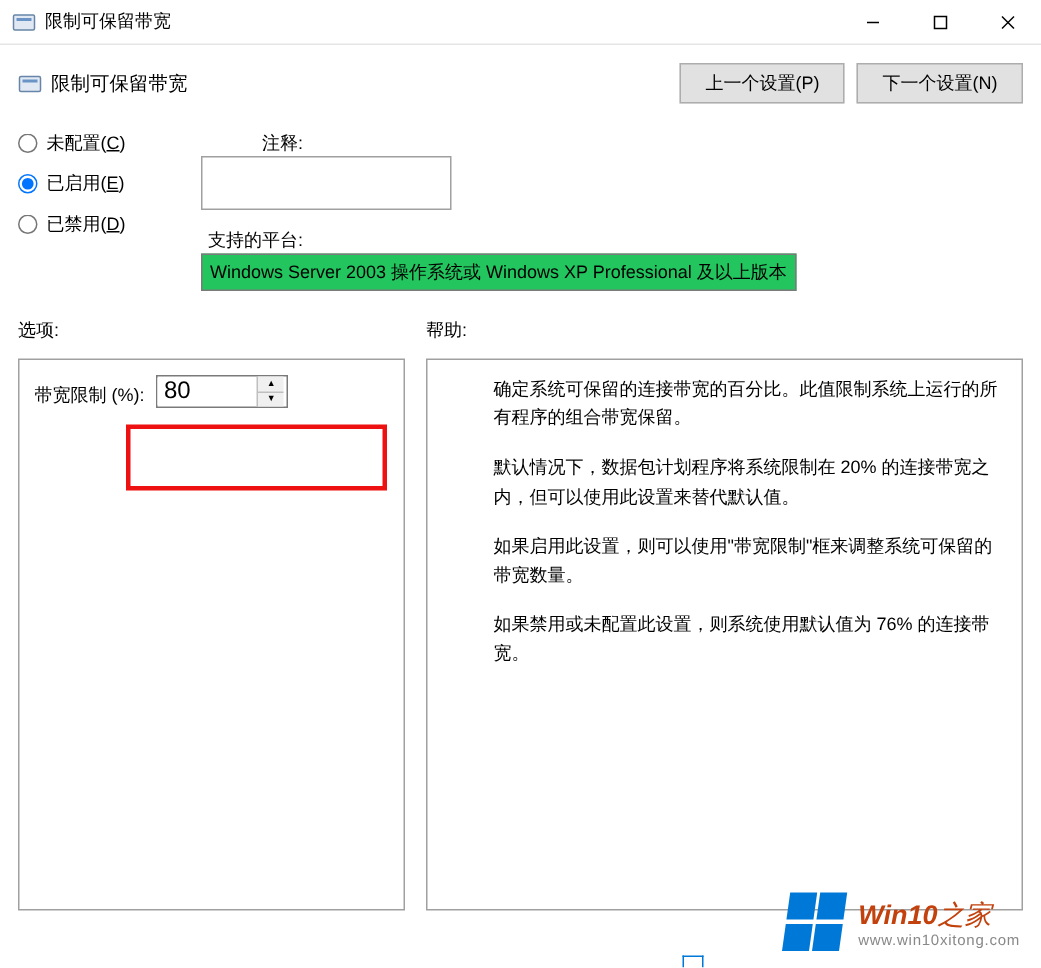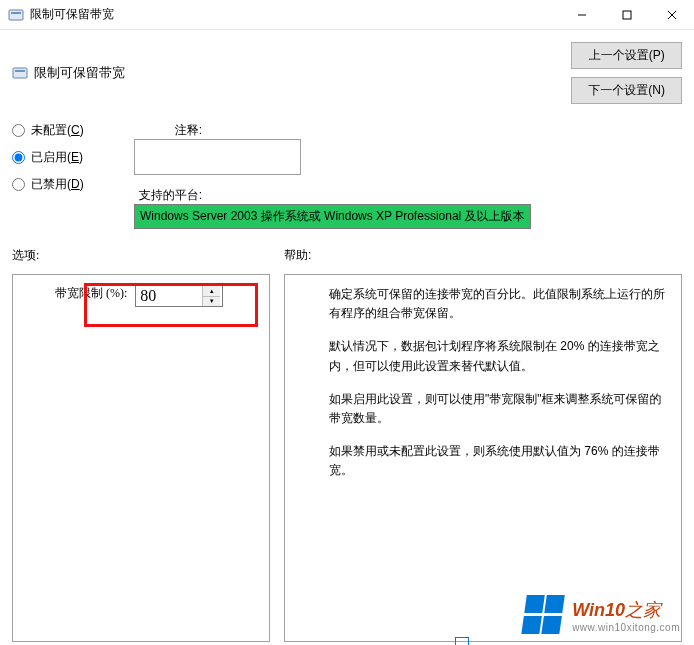--- a/index.html
+++ b/index.html
@@ -42,21 +42,21 @@
     .header-row {
       display: flex;
       align-items: center;
       margin-bottom: 14px;
     }
     .header-row .hdr-icon {
       width: 16px; height: 16px; margin-right: 6px;
       display: inline-flex; align-items: center; justify-content: center;
     }
     .header-row .hdr-title { font-size: 13px; flex: 1; }
-    .nav-btns { display: flex; gap: 8px; flex-direction: column; }
+    .nav-btns { display: flex; gap: 8px; }
     .nav-btn {
       border: 1px solid #adadad;
       background: #e1e1e1;
       padding: 4px 16px;
       font-size: 12px;
       cursor: default;
       font-family: inherit;
     }
 
     .top-grid {
@@ -93,34 +93,34 @@
       border: 1px solid #7a7a7a;
       background: #22c55e;
       overflow-y: scroll;
       padding: 3px 5px;
     }
 
     .lower { display: flex; gap: 14px; }
     .lower-col {
       display: flex; flex-direction: column;
     }
-    .lower-col.left { width: 258px; font-family: Liberation Serif, serif; }
+    .lower-col.left { width: 258px; }
     .lower-col.right { flex: 1; }
     .col-label { margin-bottom: 10px; }
     .panel {
       border: 1px solid #a0a0a0;
       background: #fff;
       padding: 10px;
       height: 368px;
       overflow: hidden;
       position: relative;
     }
     .panel.right { overflow-y: scroll; padding-left: 44px; }
 
-    .opt-row { display: flex; align-items: flex-start; gap: 8px; margin-left: 32px; }
+    .opt-row { display: flex; align-items: flex-end; gap: 8px; }
     .spinner-wrap {
       display: flex; align-items: center;
       border: 1px solid #7a7a7a;
       background: #fff;
       width: 88px;
       height: 22px;
     }
     .spinner-input {
       border: none; outline: none;
       width: 66px; padding: 0 4px;

